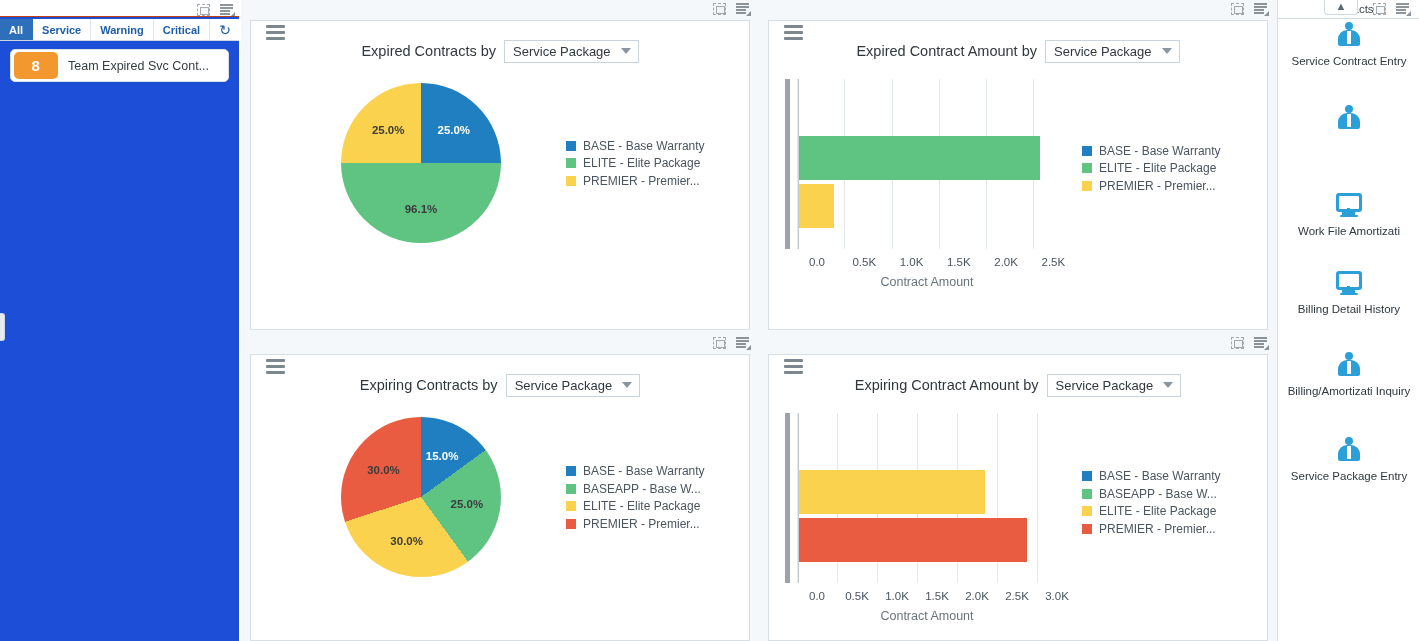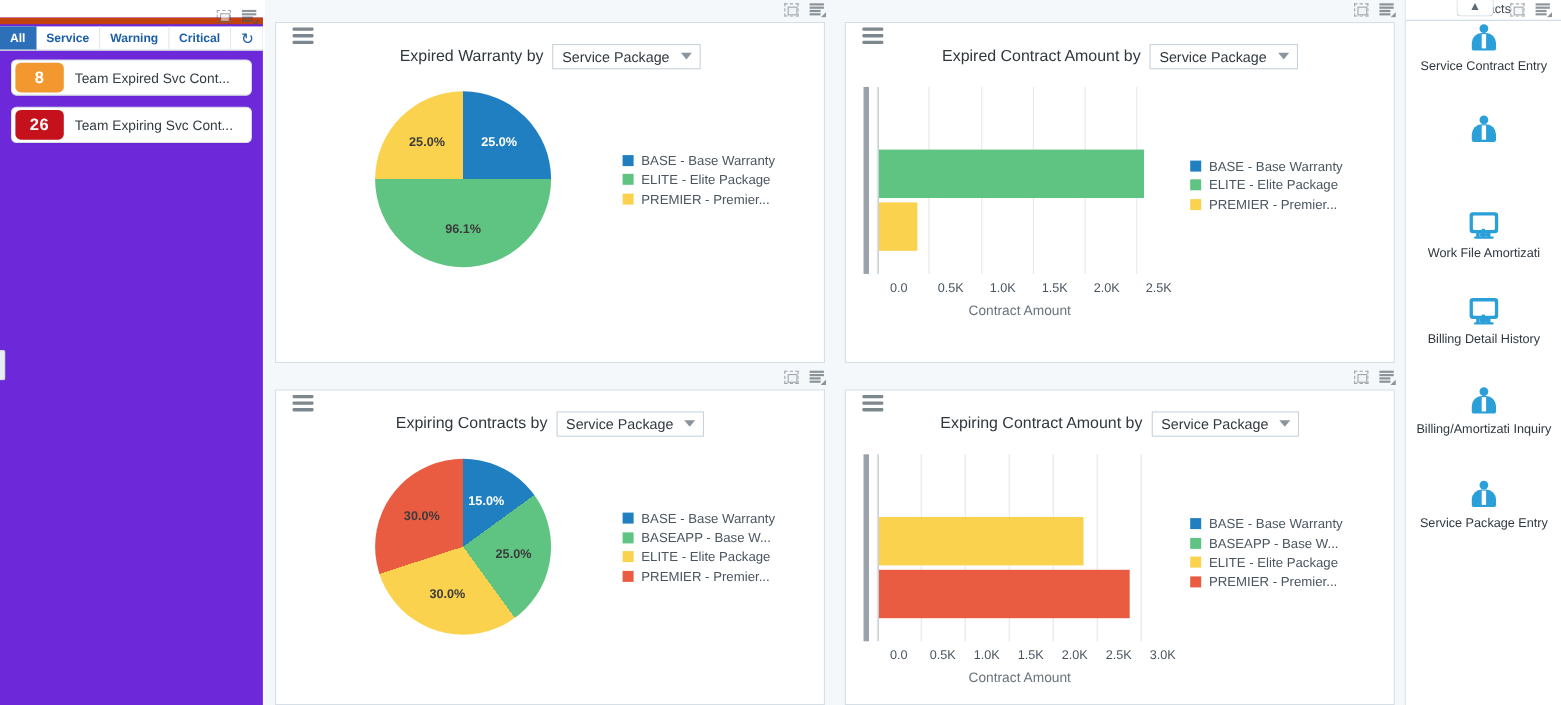--- a/index.html
+++ b/index.html
@@ -28,21 +28,21 @@
   .ic-grid i:nth-child(1){ top: 1px; width: 13px; }
   .ic-grid i:nth-child(2){ top: 4px; width: 13px; }
   .ic-grid i:nth-child(3){ top: 7px; width: 10px; }
   .ic-grid i:nth-child(4){ top: 10px; width: 10px; }
   .ic-grid u { position:absolute; right:0; bottom:0; width:5px; height:5px; background:#4c565f;
                clip-path: polygon(0 100%,100% 100%,100% 0); }
 
   
   #left-pane {
     position: absolute; left: 0; top: 16px; width: 239px; height: 625px;
-    background: #6d28d9; border-top: 6px solid #c2410c;
+    background: #1d4ed8; border-top: 1px solid #c2410c;
   }
   #left-tools { left: 196px; top: 1px; }
   .tabbar {
     position: absolute; left: 0; top: 2px; width: 239px; height: 22px;
     border-bottom: 1px solid #cfd8de; background: #fff;
   }
   .tab {
     float: left; font-size: 11px; color: #1c5fa8; padding: 4px 9px 3px 9px;
     cursor: pointer; border-right: 1px solid #e2e8ec; font-weight: bold;
     line-height: 14px;
@@ -186,24 +186,20 @@
       <div class="tab">Warning</div>
       <div class="tab">Critical</div>
       <div class="refresh-btn">↻</div>
     </div>
 
     <div class="alert-list">
       <div class="alert-row">
         <div class="alert-badge" style="background:#f2982f;">8</div>
         <div class="alert-text">Team Expired Svc Cont...</div>
       </div>
-      <div class="alert-row" style="margin-top:10px;">
-        <div class="alert-badge" style="background:#c4111b;">26</div>
-        <div class="alert-text">Team Expiring Svc Cont...</div>
-      </div>
     </div>
 
     <div class="left-handle"></div>
   </div>
 
   <div id="dash">
 
     <div class="cell" style="left:0;top:0;width:518px;height:334px;">
       <div class="panel-tools cell-head">
         <span class="ic ic-expand"></span>
@@ -215,21 +211,21 @@
             <u></u>
           </span>
       </div>
       <div class="card">
         <div class="hamburger">
             <i></i>
             <i></i>
             <i></i>
           </div>
         <div class="card-title-row">
-          <span class="card-title">Expired Warranty by</span>
+          <span class="card-title">Expired Contracts by</span>
           <span class="drop">
             <span>Service Package</span>
             <span class="caret"></span>
           </span>
         </div>
         <div class="plot">
             <div class="pie-wrap" style="left: 90px; top: 12px; width: 160px; height: 160px;">
               <div class="pie" style="width: 160px; height: 160px; background: conic-gradient(rgb(31, 127, 192) 0deg, rgb(31, 127, 192) 90deg, rgb(95, 196, 129) 90deg, rgb(95, 196, 129) 270deg, rgb(250, 210, 78) 270deg, rgb(250, 210, 78) 360deg);"></div>
             </div>
             <div class="pie-lbl on-dark" style="left: 202.81px; top: 59.1902px;">25.0%</div>

